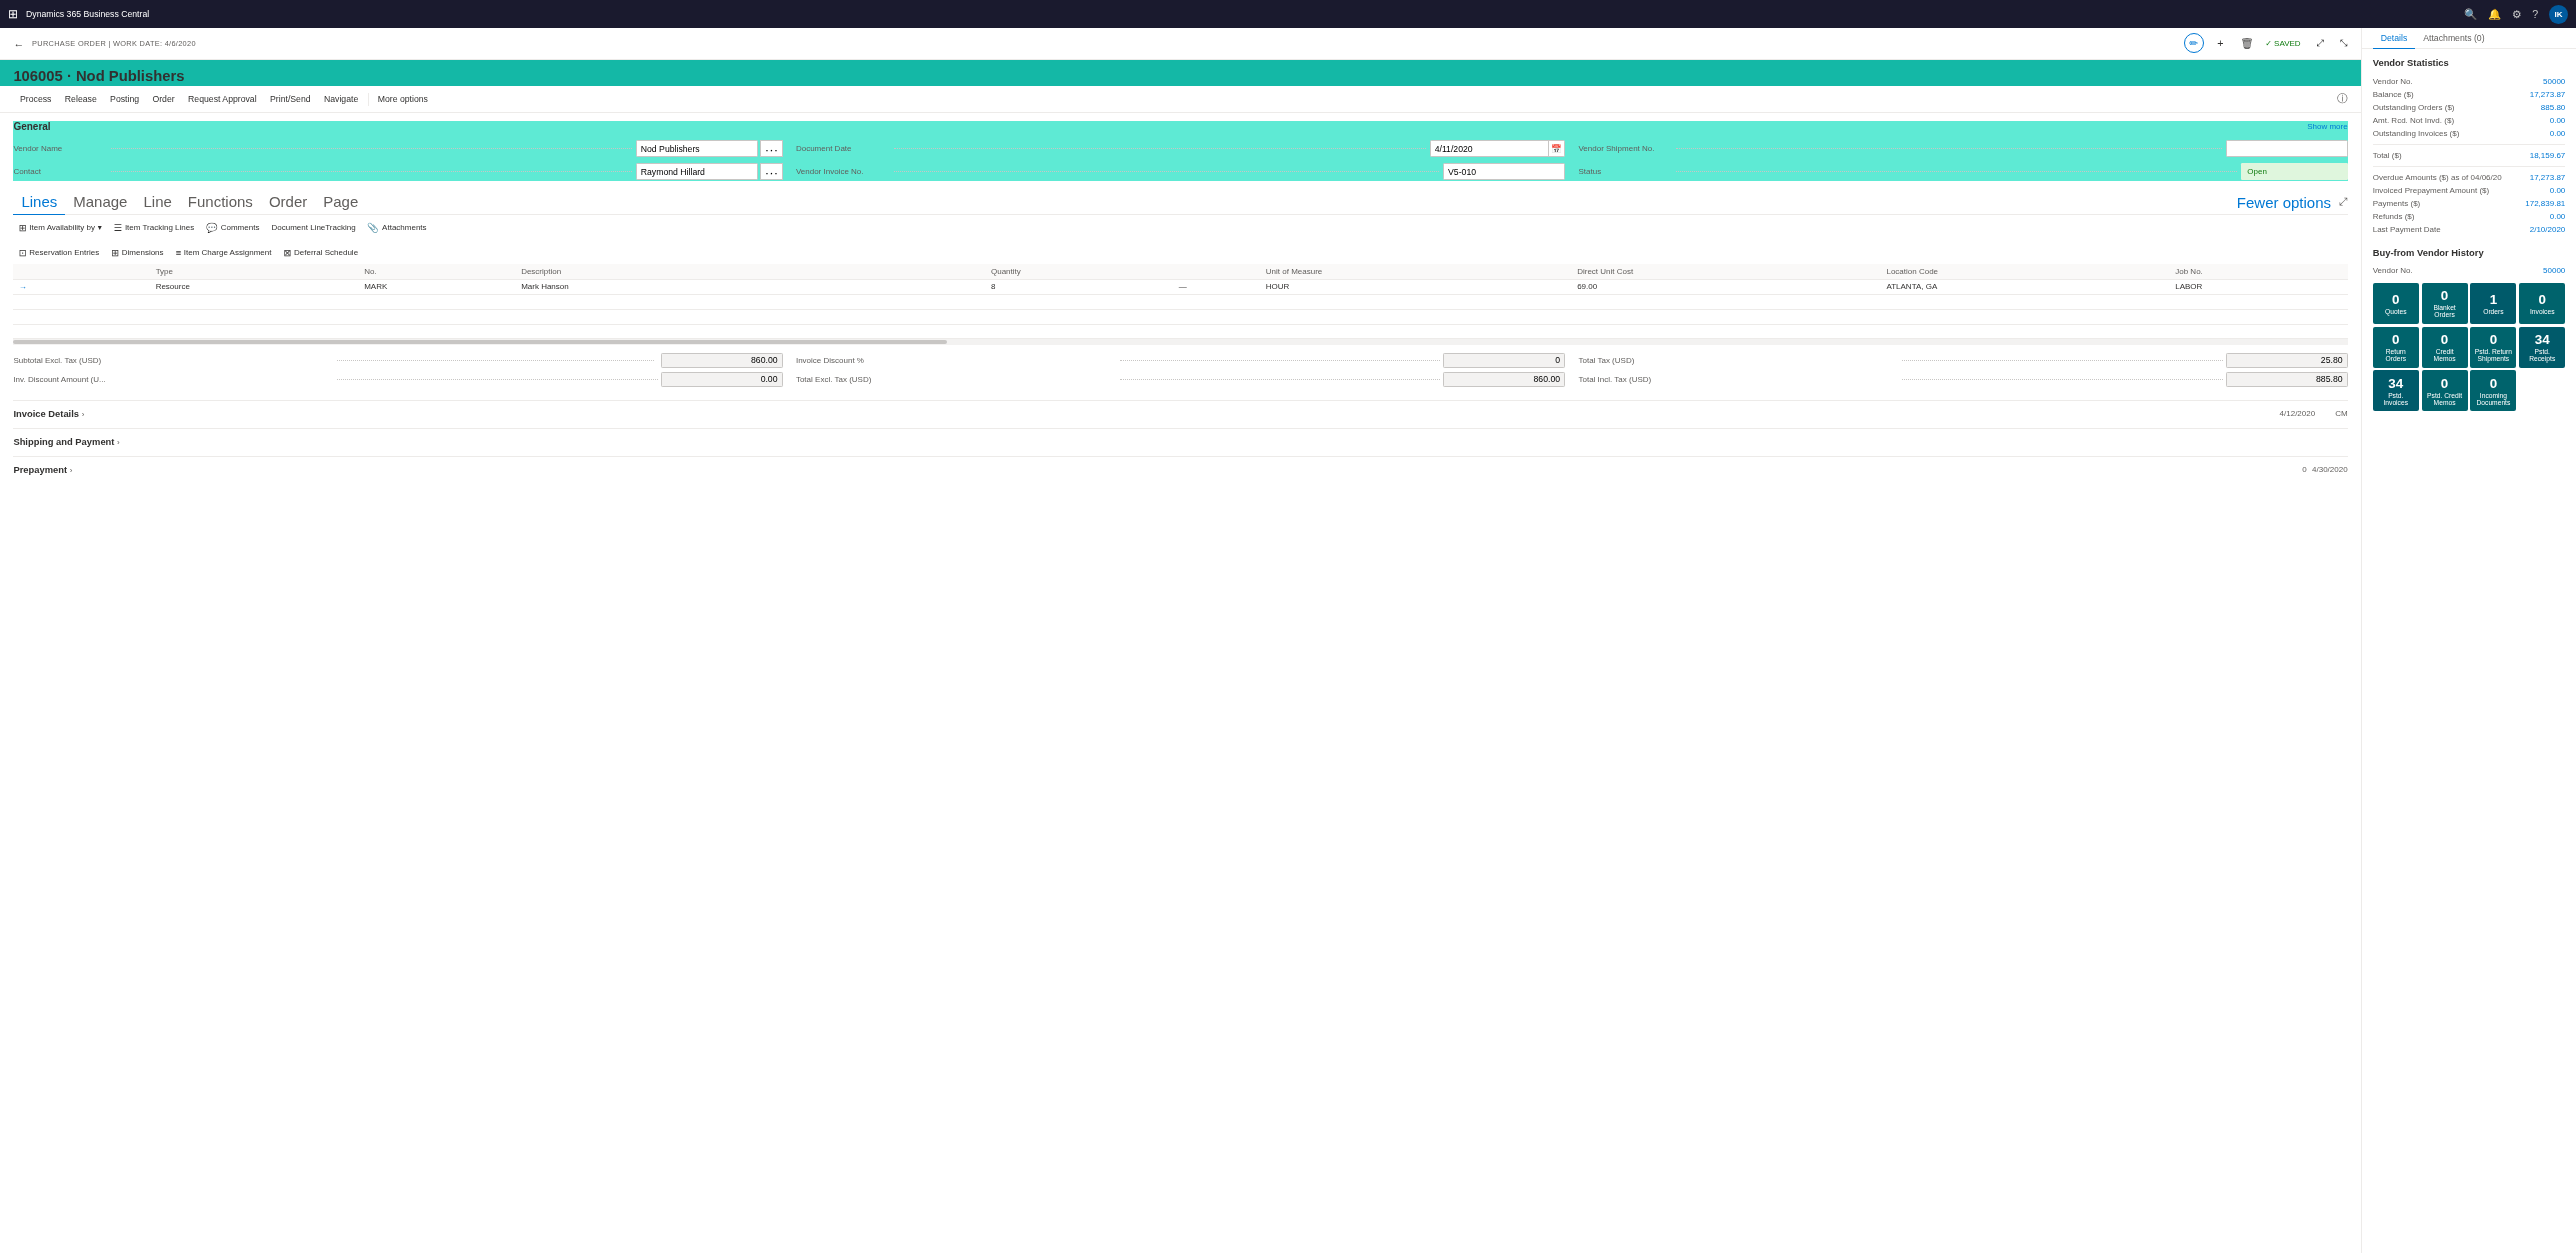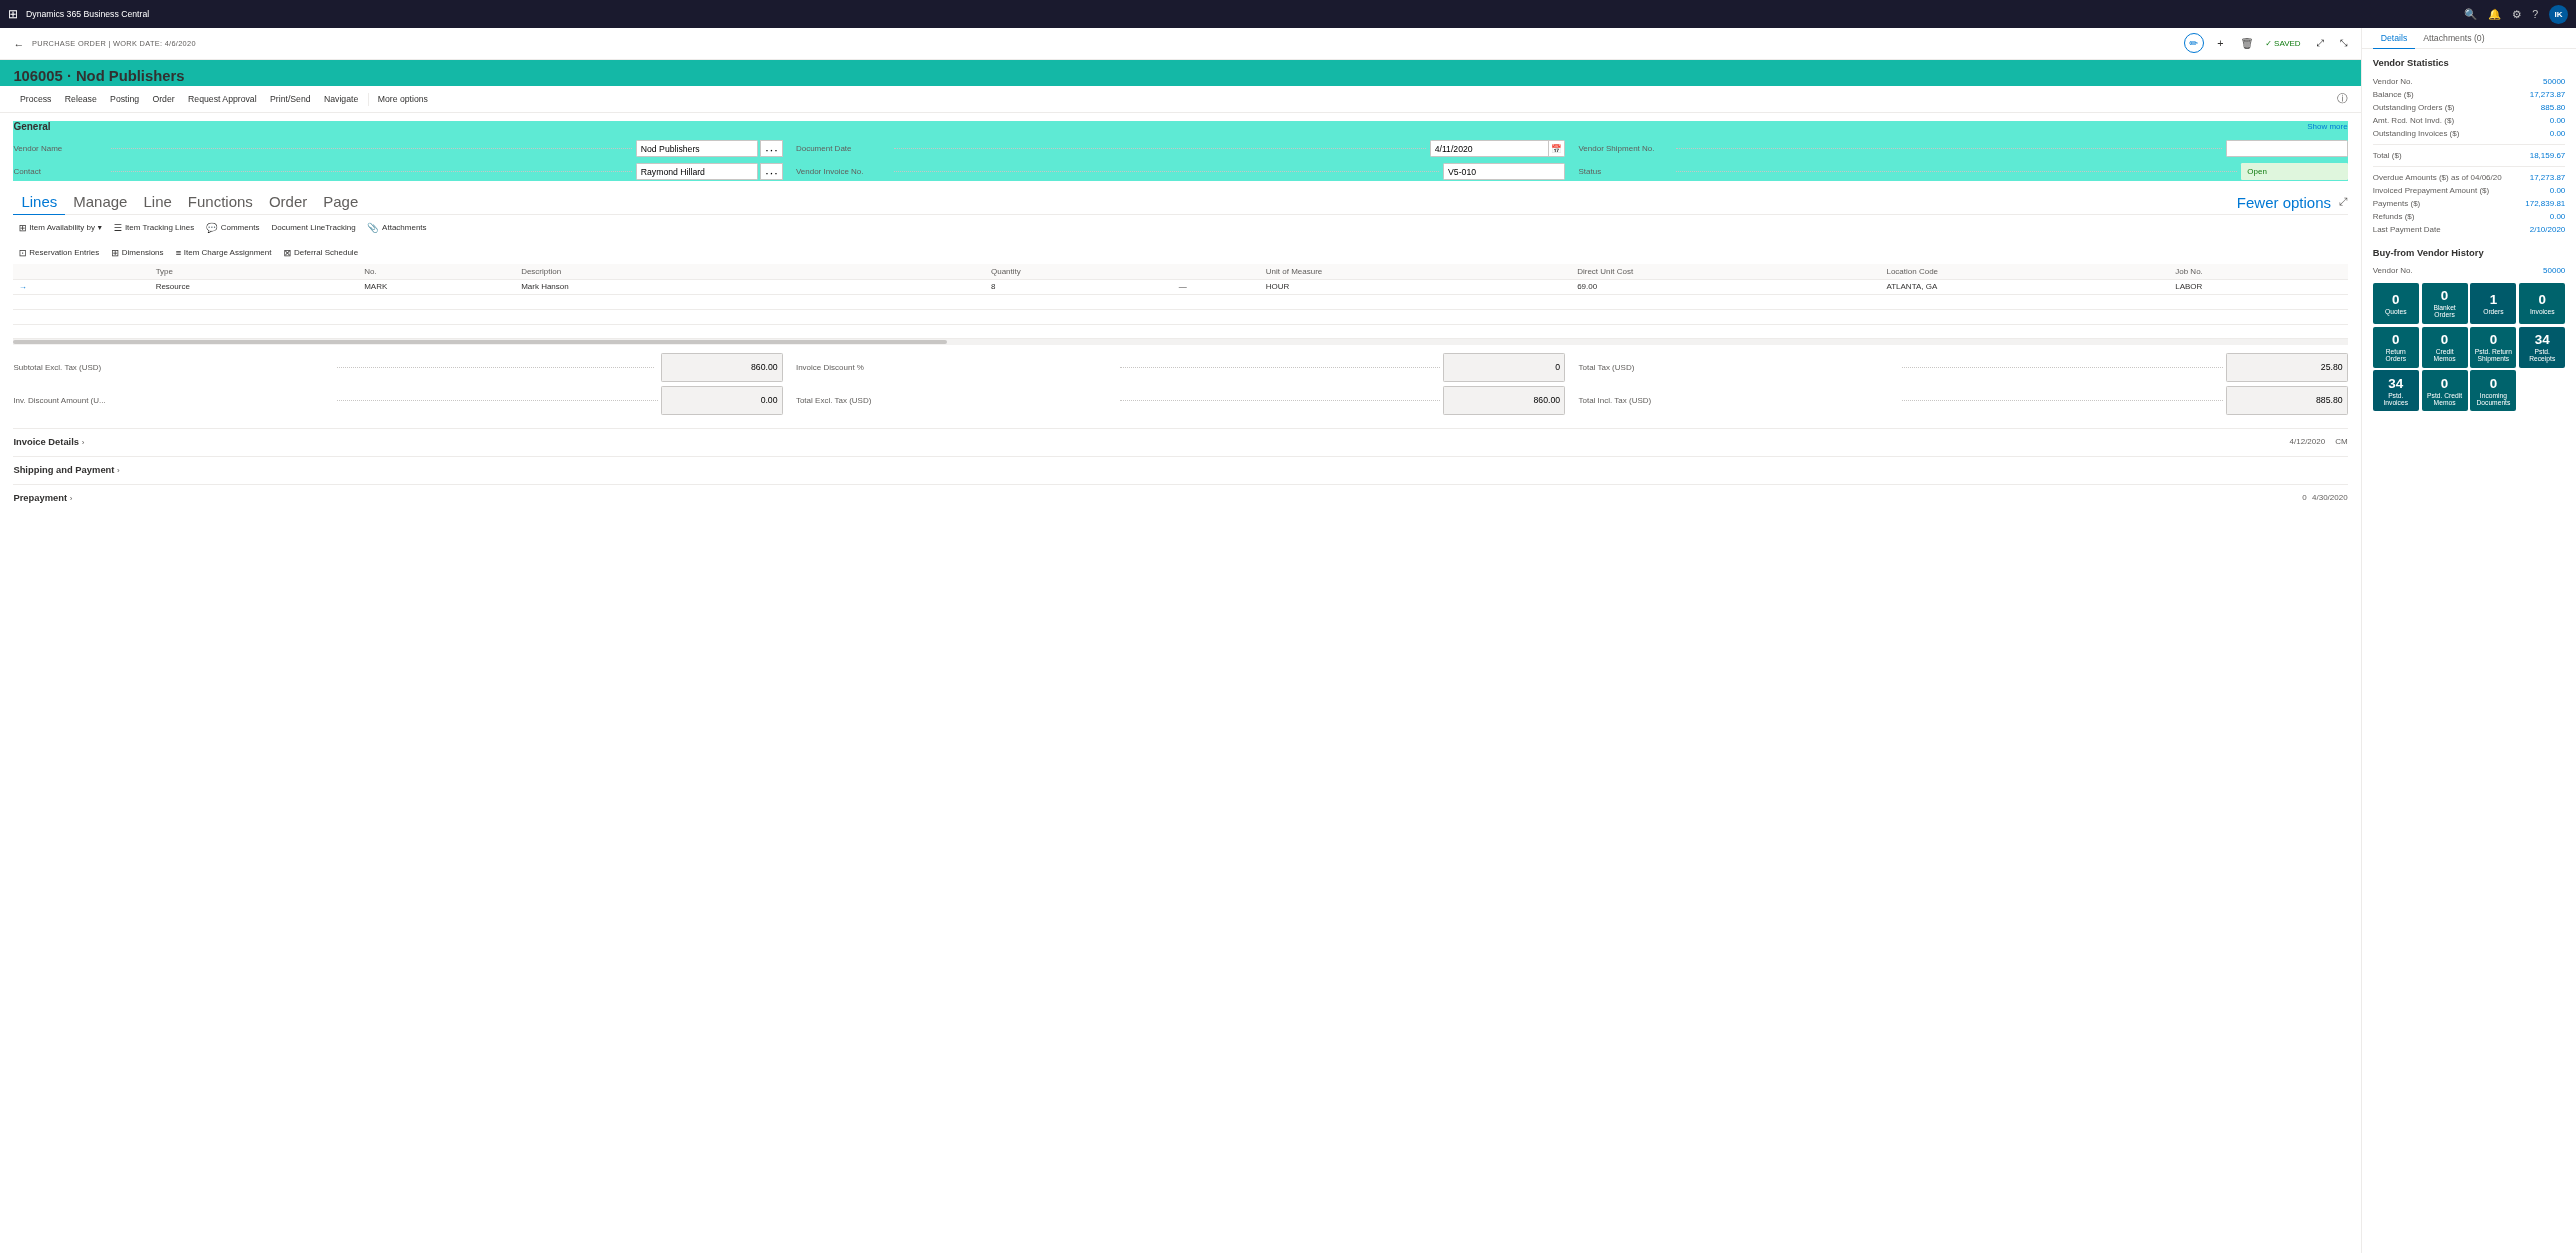--- a/index.html
+++ b/index.html
@@ -206,21 +206,21 @@
     .totals-area {
       padding: 5.4px 0;
       display: grid;
       grid-template-columns: 1fr 1fr 1fr;
       gap: 4px 13.4px;
     }
     .total-label { font-size: 8px; color: #605e5c; flex: 1; }
     .total-input {
       border: 0.7px solid #c8c6c4; border-radius: 1.3px;
       padding: 1.3px 4px; font-size: 8.7px; text-align: right;
-      min-width: 67px; height: 29px; background: #f3f2f1;
+      min-width: 67px; height: 15px; background: #f3f2f1;
     }
 
     
     .collapsible-section {
       margin: 2.7px 13.4px;
       border-top: 0.7px solid #edebe9; padding: 6.7px 0;
       display: flex; align-items: center; justify-content: space-between;
       cursor: pointer;
     }
     .collapsible-section-title { font-size: 9.4px; font-weight: 600; }
@@ -536,21 +536,21 @@
           <input class="total-input" type="text" value="885.80" style="">
         </div>
       </div>
     </div>
 
     <div class="collapsible-section">
       <span class="collapsible-section-title">
         <span>Invoice Details</span>
         <span style="font-size:8px;color:#605e5c;font-weight:400;"> ›</span>
       </span>
-      <div style="display:flex;align-items:center;gap:10px;">
+      <div style="display:flex;align-items:center;gap:20px;">
         <span class="collapsible-meta">4/12/2020</span>
         <span class="collapsible-meta">CM</span>
       </div>
     </div>
 
     <div class="collapsible-section">
       <span class="collapsible-section-title">
         <span>Shipping and Payment</span>
         <span style="font-size:8px;color:#605e5c;font-weight:400;"> ›</span>
       </span>

